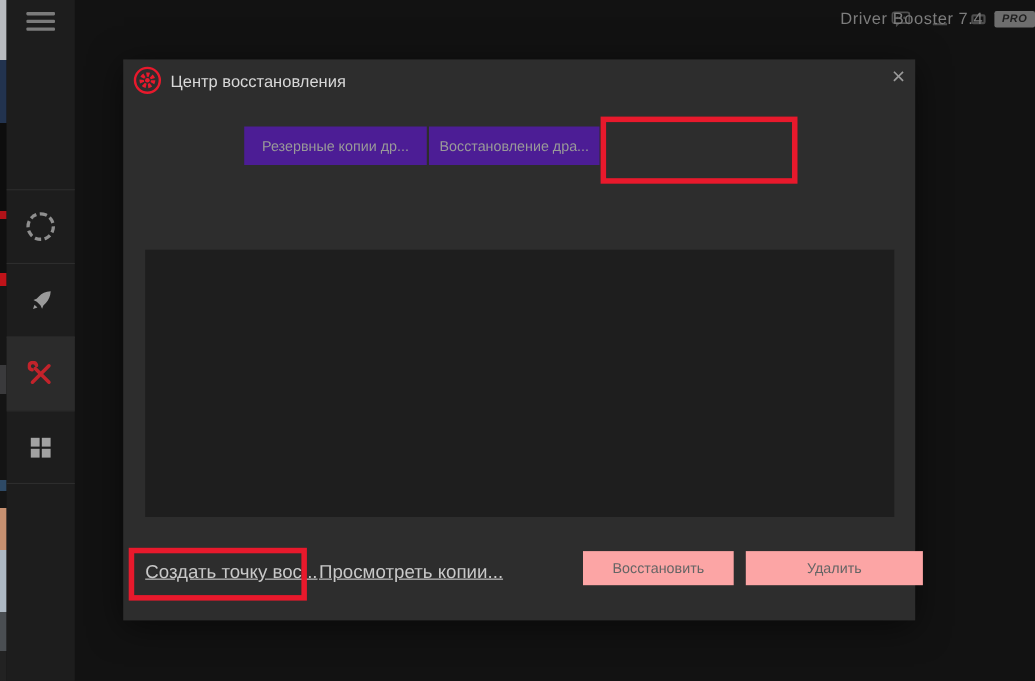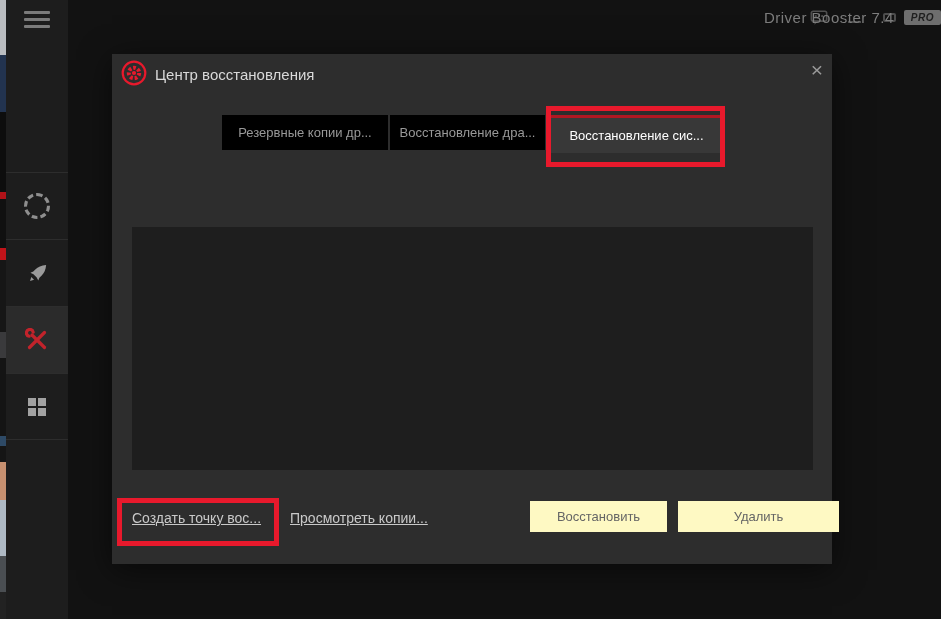--- a/index.html
+++ b/index.html
@@ -35,30 +35,30 @@
   .win-controls{position:absolute;right:8px;top:0;height:35px;display:flex;align-items:center;gap:17px;}
   .win-btn{width:18px;height:18px;display:flex;align-items:center;justify-content:center;cursor:pointer;}
   .min-glyph{width:13px;height:2px;background:#4d4d4d;margin-top:8px;}
   .max-glyph{width:13px;height:9px;border:2px solid #4d4d4d;border-radius:2px;box-sizing:border-box;}
   .close-glyph{color:#6d6d6d;font-size:17px;line-height:17px;}
   
   .dialog{position:absolute;left:112px;top:54px;width:720px;height:510px;background:#2d2d2d;z-index:2;box-shadow:0 6px 30px rgba(0,0,0,.55);}
   .dlg-icon{position:absolute;left:9px;top:6px;width:26px;height:26px;}
   .dlg-title{position:absolute;left:43px;top:12px;font-size:15px;color:#d9d9d9;}
   .dlg-close{position:absolute;right:9px;top:4px;font-size:21px;color:#9a9a9a;cursor:pointer;line-height:24px;}
-  .tab{position:absolute;top:61px;height:35px;background:#000000;color:#999999;font-size:13px;display:flex;align-items:center;justify-content:center;box-sizing:border-box;cursor:pointer;}
+  .tab{position:absolute;top:61px;height:35px;background:#4c1d95;color:#999999;font-size:13px;display:flex;align-items:center;justify-content:center;box-sizing:border-box;cursor:pointer;}
   .tab.t0{left:110px;width:166px;}
   .tab.t1{left:278px;width:155px;}
   .tab.t2{left:436px;width:177px;height:38px;background:#383838;color:#ffffff;border-top:3px solid #b01722;}
   .desc-panel{position:absolute;left:20px;top:101px;width:681px;height:69px;background:#373737;box-sizing:border-box;padding:14px 16px;color:#b3b3b3;font-size:12.5px;line-height:19px;}
   .list-area{position:absolute;left:20px;top:173px;width:681px;height:243px;background:#1e1e1e;}
-  .footer-link{position:absolute;top:456px;font-size:14px;color:#c9c9c9;text-decoration:underline;cursor:pointer;}
+  .footer-link{position:absolute;top:456px;font-size:17px;color:#c9c9c9;text-decoration:underline;cursor:pointer;}
   .link-create{left:20px;}
   .link-view{left:178px;}
-  .dlg-btn{position:absolute;top:447px;height:31px;background:#fef9c3;border:none;color:#656565;font-size:13px;font-family:inherit;cursor:default;}
+  .dlg-btn{position:absolute;top:447px;height:31px;background:#fca5a5;border:none;color:#656565;font-size:13px;font-family:inherit;cursor:default;}
   .btn-restore{left:418px;width:137px;}
   .btn-delete{left:566px;width:161px;}
   
   .annotation{position:absolute;border:5px solid #e8192c;box-sizing:border-box;z-index:5;pointer-events:none;}
   .ann-tab{left:546px;top:106px;width:179px;height:61px;}
   .ann-link{left:117px;top:498px;width:162px;height:48px;}
 </style>
 </head>
 <body>
 
@@ -131,21 +131,20 @@
   <svg class="dlg-icon" viewBox="0 0 26 26">
     <circle cx="13" cy="13" r="11.3" fill="none" stroke="#e8192c" stroke-width="2.2"></circle>
     <circle cx="13" cy="13" r="5.2" fill="none" stroke="#e8192c" stroke-width="4" stroke-dasharray="2.7 1.9"></circle>
     <circle cx="13" cy="13" r="2.1" fill="#e8192c"></circle>
   </svg>
   <div class="dlg-title">Центр восстановления</div>
   <div class="dlg-close">×</div>
 
   <div class="tab t0">Резервные копии др...</div>
   <div class="tab t1">Восстановление дра...</div>
-  <div class="tab t2">Восстановление сис...</div>
 
 
   <div class="list-area"></div>
 
   <a class="footer-link link-create">Создать точку вос...</a>
   <a class="footer-link link-view">Просмотреть копии...</a>
 
   <button class="dlg-btn btn-restore" disabled="">Восстановить</button>
   <button class="dlg-btn btn-delete" disabled="">Удалить</button>
 </div>

